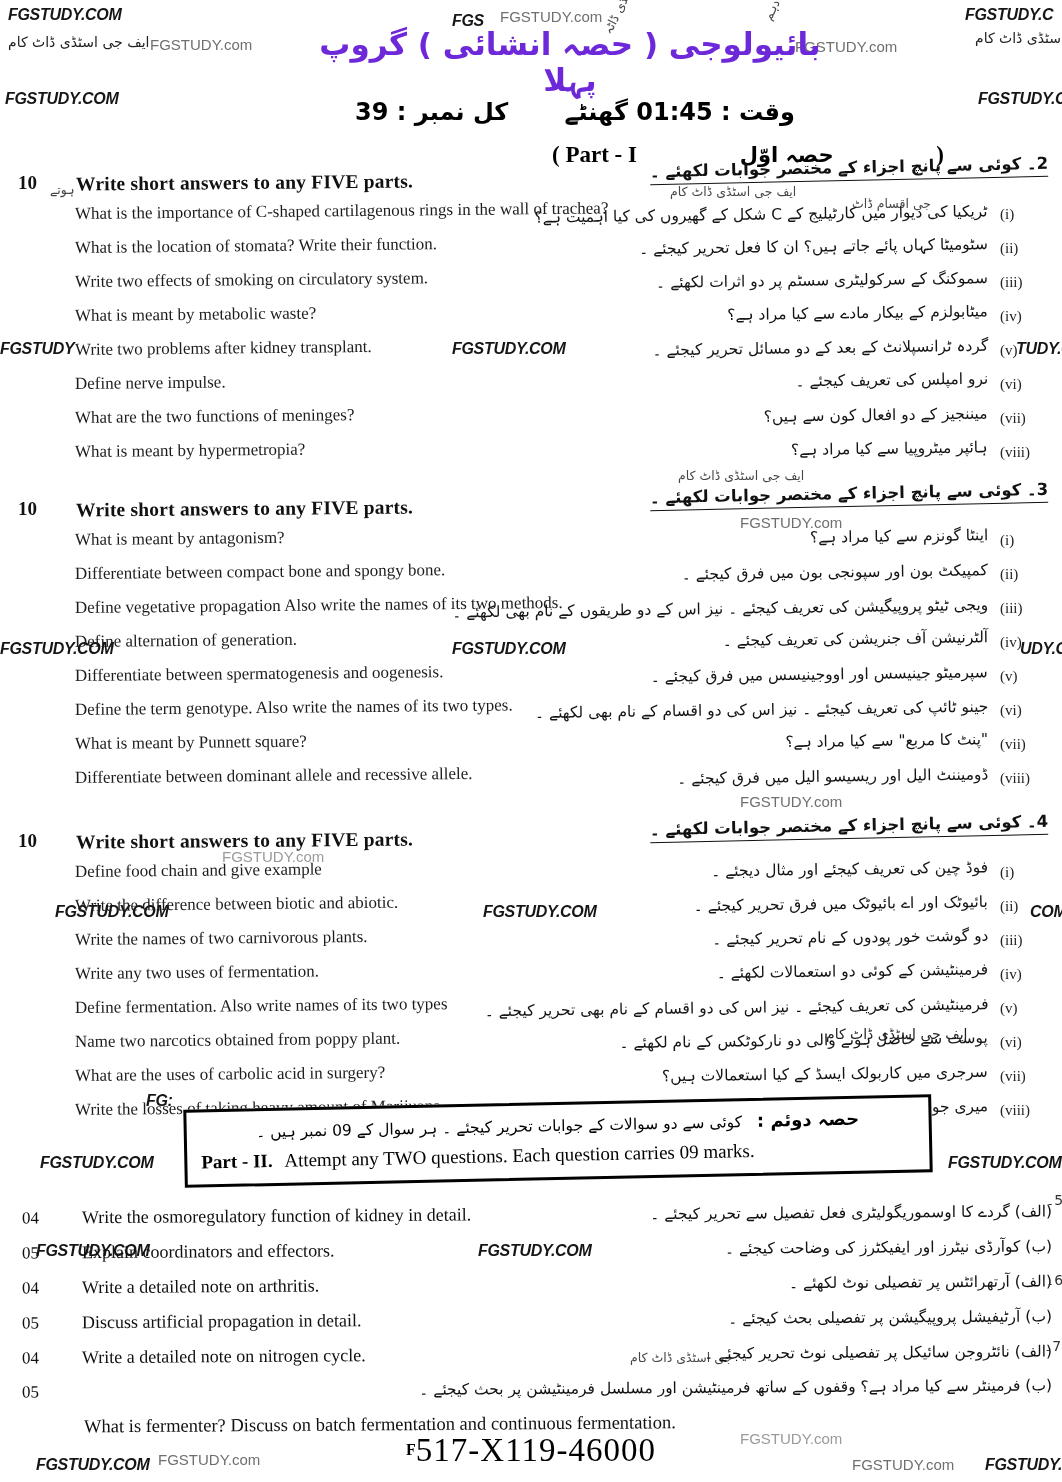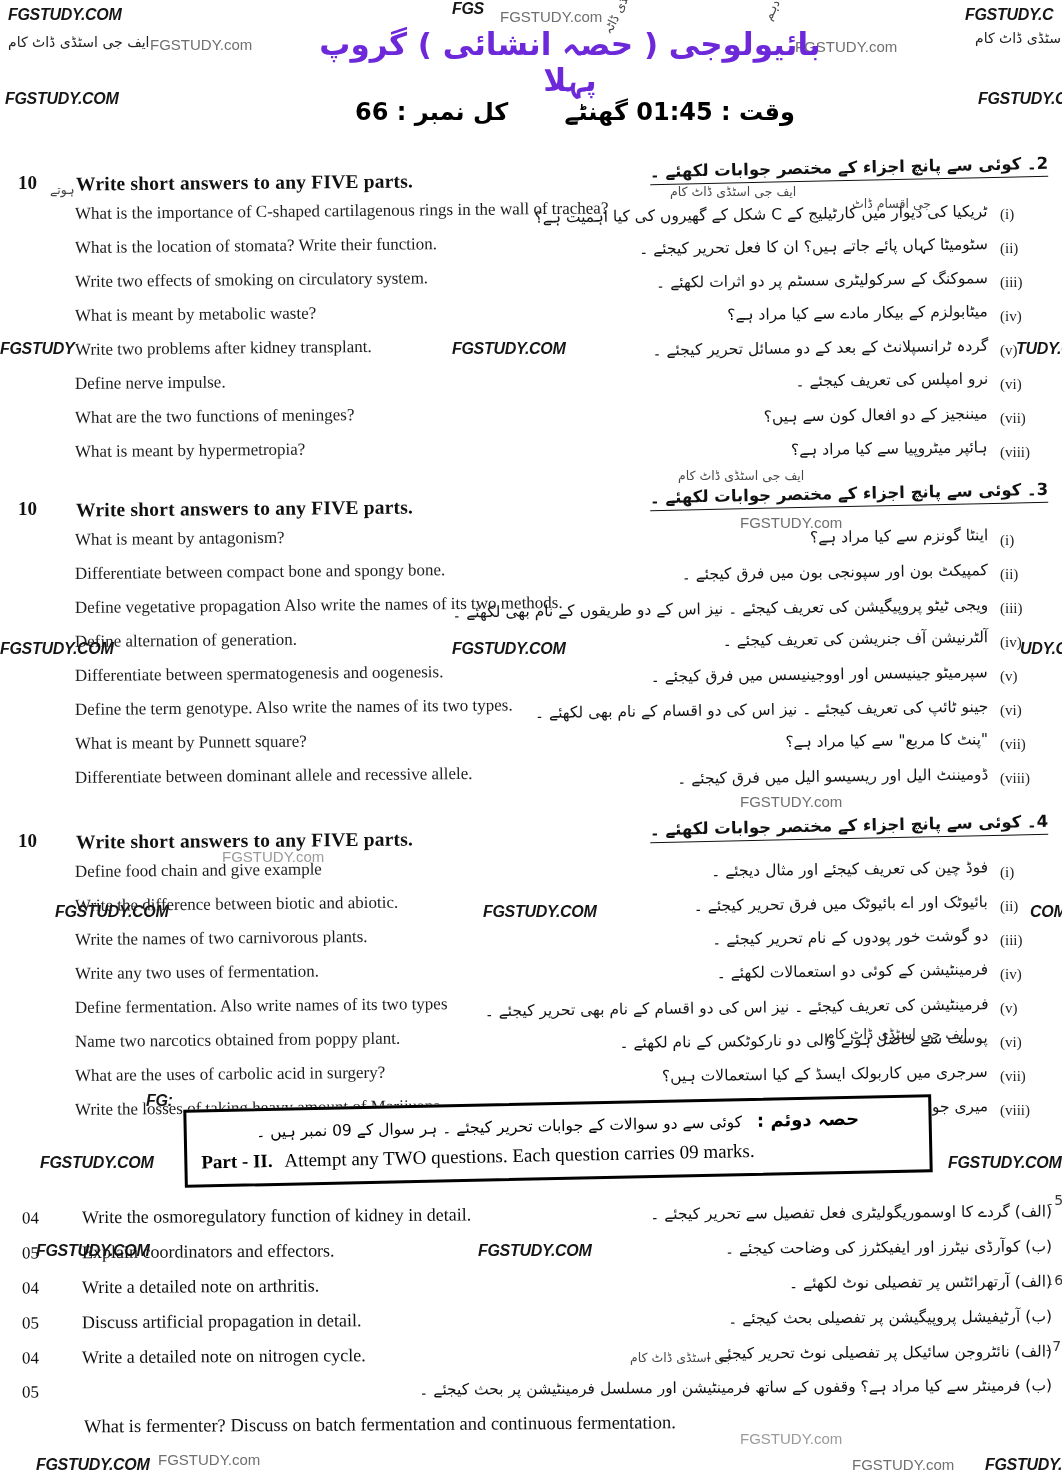--- a/index.html
+++ b/index.html
@@ -57,21 +57,21 @@
   .footer-code{position:absolute;left:0;right:0;top:1432px;text-align:center;color:#000;}
   .footer-code .pre{font:bold 16px "Liberation Serif",serif;vertical-align:6px;}
   .footer-code .code{font:33px "Liberation Serif",serif;letter-spacing:1px;}
 </style>
 </head>
 <body>
 
 <div id="page">
 
   <div class="wm b" style="left:8px;top:6px">FGSTUDY.COM</div>
-  <div class="wm b" style="left:452px;top:0px">FGS</div>
+  <div class="wm b" style="left:452px;top:12px">FGS</div>
   <div class="wm l" style="left:500px;top:8px">FGSTUDY.com</div>
   <div class="wm b" style="left:965px;top:6px">FGSTUDY.C</div>
   <div class="wm u" style="left:8px;top:34px">ایف جی اسٹڈی ڈاٹ کام</div>
   <div class="wm l" style="left:150px;top:36px">FGSTUDY.com</div>
   <div class="wm l" style="left:795px;top:38px">FGSTUDY.com</div>
   <div class="wm u" style="left:975px;top:30px">جی اسٹڈی ڈاٹ کام</div>
   <div class="wm b" style="left:5px;top:90px">FGSTUDY.COM</div>
   <div class="wm b" style="left:978px;top:90px">FGSTUDY.C</div>
   <div class="wm us r1" style="left:760px;top:16px">جماعت دہم</div>
   <div class="wm us r1" style="left:600px;top:30px">اسٹڈی ڈاٹہ</div>
@@ -101,21 +101,26 @@
   <div class="wm us" style="left:630px;top:1350px">جی اسٹڈی ڈاٹ کام</div>
   <div class="wm l faint" style="left:740px;top:1430px">FGSTUDY.com</div>
   <div class="wm b" style="left:36px;top:1456px">FGSTUDY.COM</div>
   <div class="wm l" style="left:158px;top:1451px">FGSTUDY.com</div>
   <div class="wm l" style="left:852px;top:1456px">FGSTUDY.com</div>
   <div class="wm b" style="left:985px;top:1456px">FGSTUDY.COM</div>
 
   <div class="hdr-title">بائیولوجی ( حصہ انشائی )  گروپ پہلا</div>
   <div class="hdr-time">
     <span>وقت : 01:45 گھنٹے</span>
-    <span>کل نمبر : 66</span>
+    <span>کل نمبر : 39</span>
+  </div>
+  <div class="hdr-part1">
+    <span class="en">( Part - I</span>
+    <span class="ur">حصہ اوّل</span>
+    <span class="en">)</span>
   </div>
 
   <section class="qblock" style="top:158px">
     <div class="qhead">
       <div class="qhead-left">
         <span class="qmarks">10</span>
         <span class="qhead-en">Write short answers to any FIVE parts.</span>
       </div>
       <span class="qhead-ur">2۔ کوئی سے پانچ اجزاء کے مختصر جوابات لکھئے ۔</span>
     </div>
@@ -311,14 +316,17 @@
       <span class="pmarks">05</span>
       <span class="p-ur">(ب) فرمینٹر سے کیا مراد ہے؟ وقفوں کے ساتھ فرمینٹیشن اور مسلسل فرمینٹیشن پر بحث کیجئے ۔</span>
     </div>
     <div class="p-en-line">What is fermenter?  Discuss on batch fermentation and continuous fermentation.</div>
   </div>
 
   <div class="edge-num" style="left:1046px;top:1192px">5۔</div>
   <div class="edge-num" style="left:1046px;top:1272px">6۔</div>
   <div class="edge-num" style="left:1044px;top:1338px">7۔</div>
 
+  <div class="footer-code">
+    <span class="pre">F</span><span class="code">517-X119-46000</span>
+  </div>
 
 </div>
 
 </body></html>

